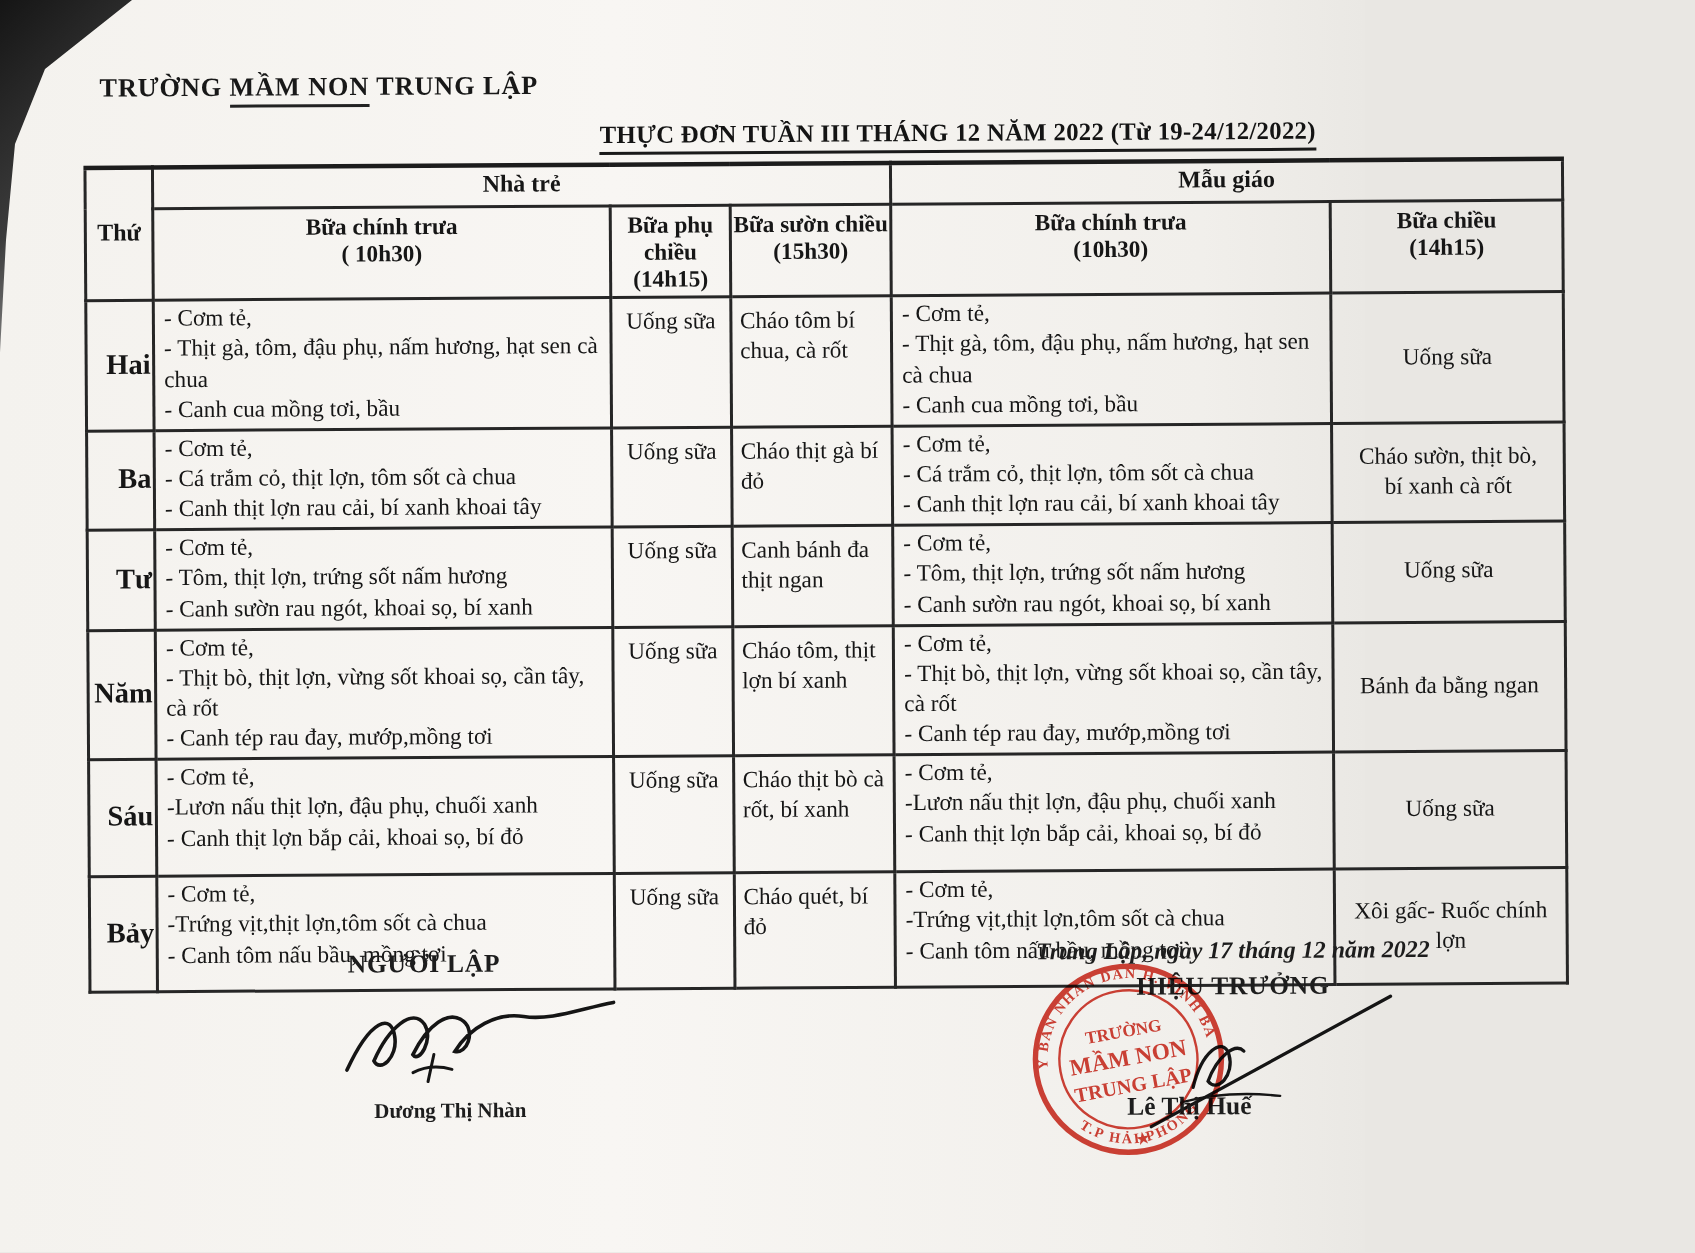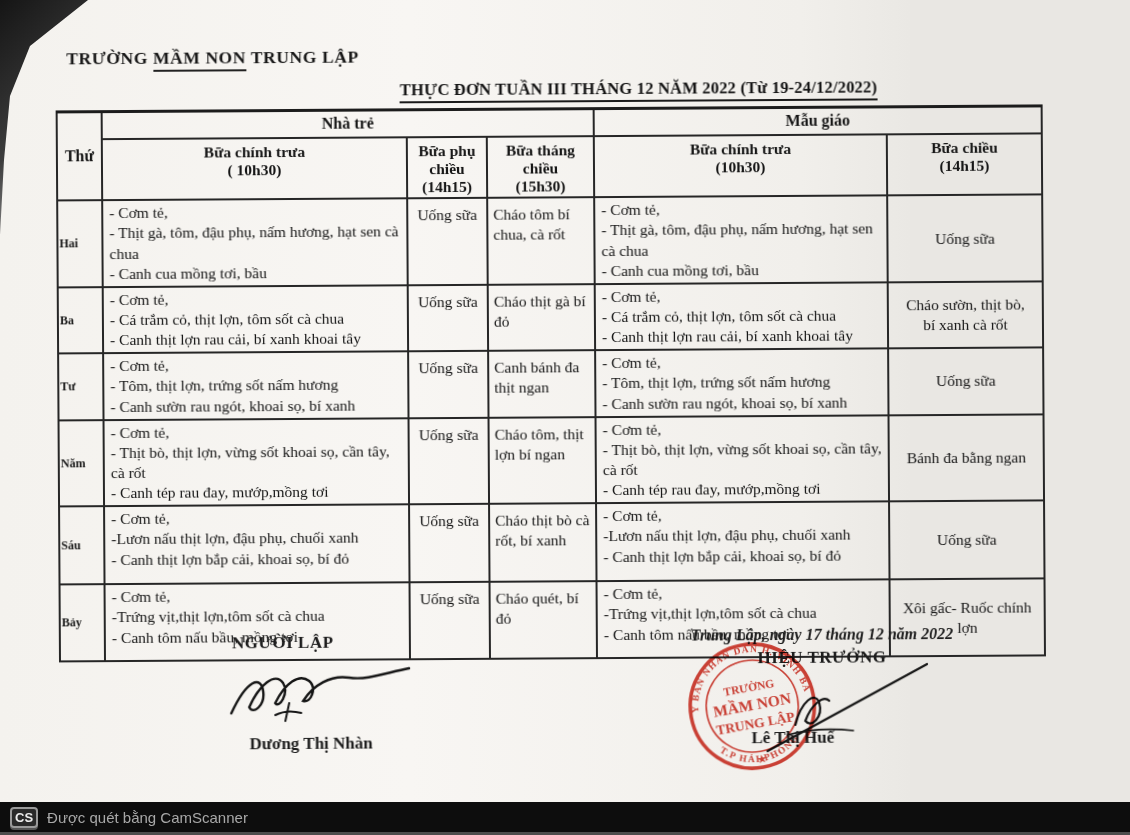--- a/index.html
+++ b/index.html
@@ -39,29 +39,29 @@
     font-size:15.5px;color:#161616;
   }
   table.menu td{border:2px solid #262626;}
   table.menu{border-top:3px solid #1c1c1c;}
   td.day-h,td.group{font-weight:bold;text-align:center;font-size:16px;}
   tr.ghead{height:27px;}
   tr.subhead td{
     height:53px;vertical-align:top;text-align:center;font-weight:bold;
     overflow:hidden;padding-top:4px;font-size:15.5px;line-height:1.18;
   }
-  td.day{font-weight:bold;text-align:left;vertical-align:middle;font-size:12px;}
+  td.day{font-weight:bold;text-align:right;vertical-align:middle;font-size:19px;}
   td.lunch{vertical-align:top;padding:2px 4px 2px 6px;line-height:1.3;}
   td.snack{vertical-align:top;text-align:center;padding-top:7px;}
   td.dinner{vertical-align:top;text-align:left;padding:6px 3px 0 5px;line-height:1.3;}
   td.mgaft{vertical-align:middle;text-align:center;padding:0 10px;line-height:1.3;}
 
   .foot-title{position:absolute;left:230px;top:632px;font-size:17px;font-weight:bold;letter-spacing:.5px;}
   .sig-left{position:absolute;left:225px;top:662px;}
-  .foot-name{position:absolute;left:247px;top:733px;font-size:17px;font-weight:bold;}
+  .foot-name{position:absolute;left:247px;top:733px;font-size:14px;font-weight:bold;}
 
   .date-line{position:absolute;left:640px;top:628px;width:360px;text-align:center;
     font-size:16px;font-style:italic;font-weight:600;}
   .foot-title2{position:absolute;left:700px;top:650px;width:240px;text-align:center;
     font-size:17px;font-weight:bold;letter-spacing:.5px;}
   .sig-right{position:absolute;left:755px;top:645px;}
   .foot-name2{position:absolute;left:749px;top:730px;font-size:17px;font-weight:bold;}
 
   .stamp{position:absolute;left:678px;top:636px;mix-blend-mode:multiply;opacity:.9;}
   .stamp text{fill:#c42b1f;font-family:"Liberation Serif","DejaVu Serif",serif;font-weight:bold;}
@@ -111,21 +111,21 @@
       <tr class="subhead">
         <td>
               <div>Bữa chính trưa</div>
               <div>( 10h30)</div>
             </td>
         <td>
               <div>Bữa phụ chiều</div>
               <div>(14h15)</div>
             </td>
         <td>
-              <div>Bữa tháng chiều</div>
+              <div>Bữa sườn chiều</div>
               <div>(15h30)</div>
             </td>
         <td>
               <div>Bữa chính trưa</div>
               <div>(10h30)</div>
             </td>
         <td>
               <div>Bữa chiều</div>
               <div>(14h15)</div>
             </td>
@@ -183,21 +183,21 @@
       </tr>
 
       <tr style="height:80px">
         <td class="day">Năm</td>
         <td class="lunch">
           <div>- Cơm tẻ,</div>
               <div>- Thịt bò, thịt lợn, vừng sốt khoai sọ, cần tây, cà rốt</div>
               <div>- Canh tép rau đay, mướp,mồng tơi</div>
         </td>
         <td class="snack">Uống sữa</td>
-        <td class="dinner">Cháo tôm, thịt lợn bí ngan</td>
+        <td class="dinner">Cháo tôm, thịt lợn bí xanh</td>
         <td class="lunch">
           <div>- Cơm tẻ,</div>
               <div>- Thịt bò, thịt lợn, vừng sốt khoai sọ, cần tây, cà rốt</div>
               <div>- Canh tép rau đay, mướp,mồng tơi</div>
         </td>
         <td class="mgaft">Bánh đa bằng ngan</td>
       </tr>
 
       <tr style="height:78px">
         <td class="day">Sáu</td>
@@ -264,17 +264,13 @@
           <textPath href="#arcB" startOffset="50%" text-anchor="middle">T.P HẢI PHÒNG</textPath>
         </text>
         <text x="72" y="129" font-size="10" text-anchor="middle">★</text>
         <text x="72" y="57" font-size="11.5" text-anchor="middle">TRƯỜNG</text>
         <text x="72" y="76" font-size="15.5" text-anchor="middle">MẦM NON</text>
         <text x="72" y="94" font-size="13.5" text-anchor="middle">TRUNG LẬP</text>
       </g>
     </svg>
   </div>
 
-  <div class="scanbar">
-    <span class="cs-badge">CS</span>
-    <span class="cs-label">Được quét bằng CamScanner</span>
-  </div>
 </div>
 
 </body></html>

